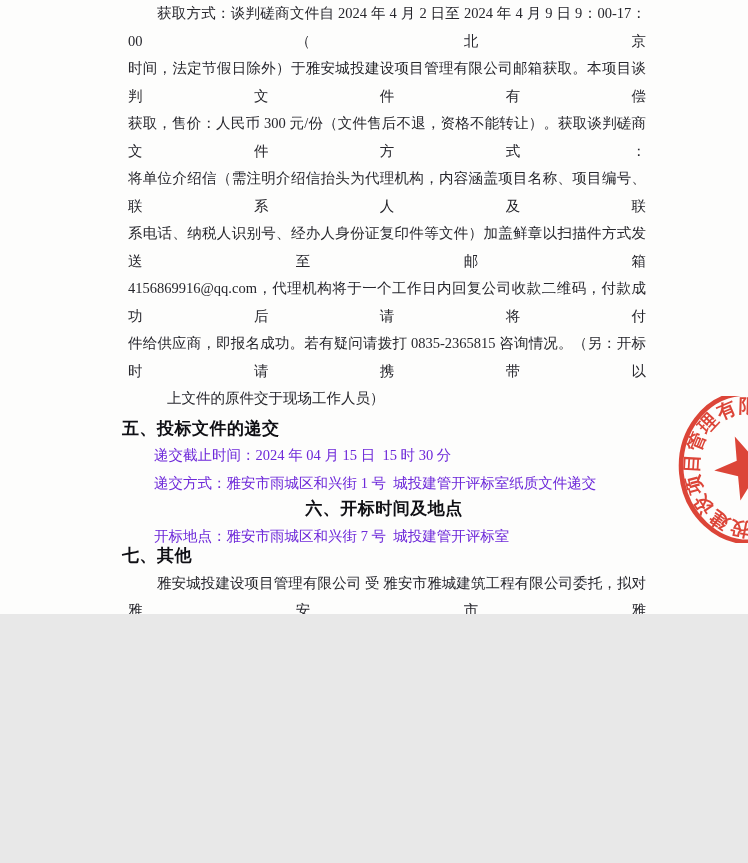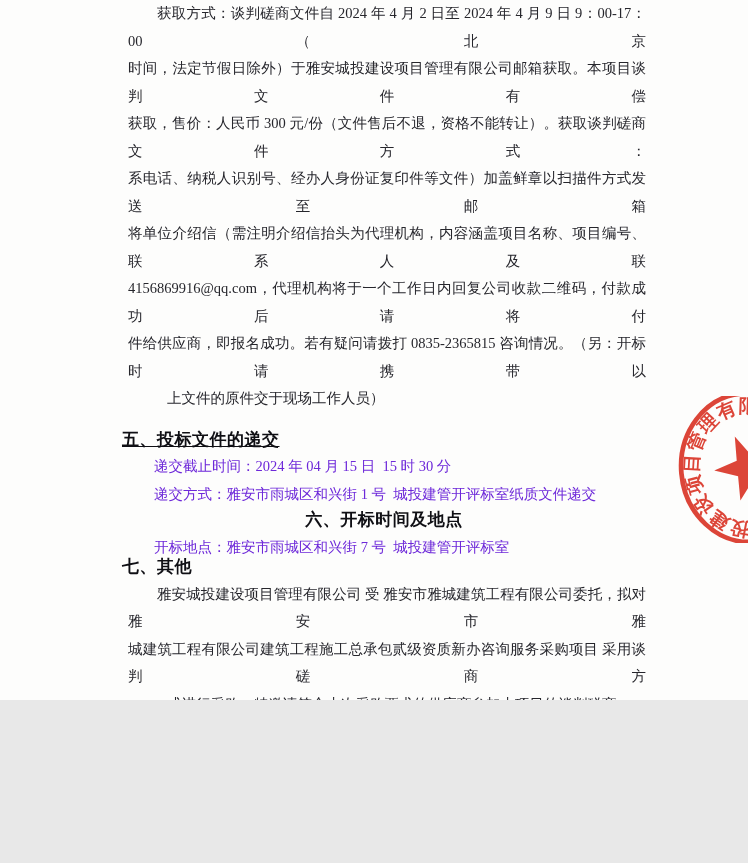--- a/index.html
+++ b/index.html
@@ -1,18 +1,18 @@
 <!DOCTYPE html>
 <html><head>
 <meta charset="utf-8">
 <style>
   html,body { margin:0; padding:0; background:#e8e8e8; }
   .page {
     position:relative;
-    width:748px; height:700px;
+    width:748px; height:614px;
     margin:0 auto;
     background:#fdfdfc;
     overflow:hidden;
     font-family:"Liberation Serif","DejaVu Serif",serif;
     color:#26262c;
   }
   .content {
     position:absolute; left:122px; top:0; width:524px;
   }
   .pline {
@@ -21,21 +21,21 @@
     text-align:justify; text-align-last:justify;
     color:#26262c;
   }
   .pline.first { text-indent:2em; }
   .pline.last { text-align-last:left;margin-left:45px; }
   .heading {
     margin:0; font-family:"Liberation Sans","DejaVu Sans",sans-serif;
     font-weight:700; font-size:17px; line-height:27.5px; color:#0f0f14;
     letter-spacing:0.5px;
   }
-  .h5 { margin-top:13px;text-decoration:underline; }
+  .h5 { margin-top:2px; }
   .h6 { margin-top:-2px;text-align:center; }
   .h7 { margin-top:-8px; }
   .h8 { margin-top:-6px; }
   .h9 { margin-top:-4px; }
   .line {
     margin:0 0 0 32px; font-size:14.5px; line-height:27.5px;
     white-space:pre; color:#6d28d9;
   }
   .plain {
     margin:0 0 0 15px; font-size:14.5px; line-height:27.5px; color:#26262c;
@@ -56,22 +56,22 @@
 </head>
 <body>
 
 <div class="page">
   <div class="content">
 
     <div>
       <p class="pline first">获取方式：谈判磋商文件自 2024 年 4 月 2 日至 2024 年 4 月 9 日 9：00-17：00（北京</p>
       <p class="pline">时间，法定节假日除外）于雅安城投建设项目管理有限公司邮箱获取。本项目谈判文件有偿</p>
       <p class="pline">获取，售价：人民币 300 元/份（文件售后不退，资格不能转让）。获取谈判磋商文件方式：</p>
+      <p class="pline">将单位介绍信（需注明介绍信抬头为代理机构，内容涵盖项目名称、项目编号、联系人及联</p>
       <p class="pline">系电话、纳税人识别号、经办人身份证复印件等文件）加盖鲜章以扫描件方式发送至邮箱</p>
-      <p class="pline">将单位介绍信（需注明介绍信抬头为代理机构，内容涵盖项目名称、项目编号、联系人及联</p>
       <p class="pline">4156869916@qq.com，代理机构将于一个工作日内回复公司收款二维码，付款成功后请将付</p>
       <p class="pline">件给供应商，即报名成功。若有疑问请拨打 0835-2365815 咨询情况。（另：开标时请携带以</p>
       <p class="pline last">上文件的原件交于现场工作人员）</p>
     </div>
 
     <h2 class="heading h5">五、投标文件的递交</h2>
     <p class="line">递交截止时间：2024 年 04 月 15 日  15 时 30 分</p>
     <p class="line">递交方式：雅安市雨城区和兴街 1 号  城投建管开评标室纸质文件递交</p>
 
     <h2 class="heading h6">六、开标时间及地点</h2>

